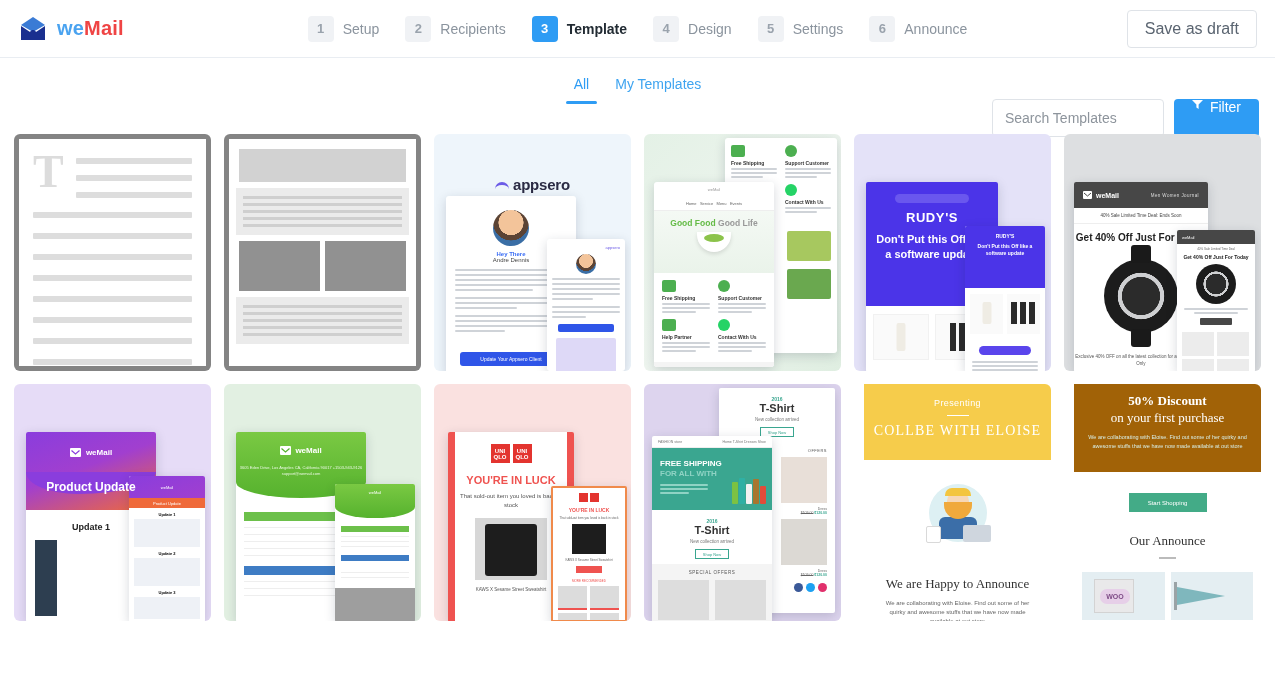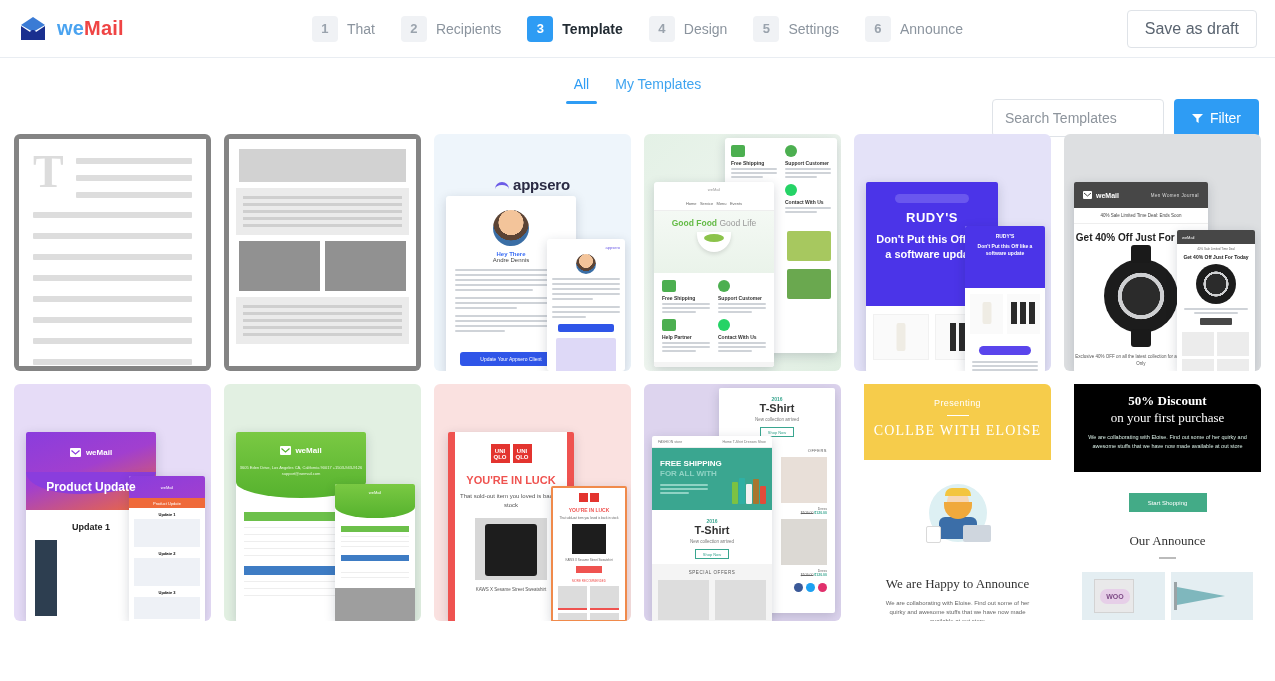--- a/index.html
+++ b/index.html
@@ -80,21 +80,21 @@
     width: 172px; height: 38px;
     border: 1px solid #dfe3e8; border-radius: 4px;
     padding: 0 12px; font-size: 14px; color: #39424c;
     background: #fff; font-family: inherit; outline: none;
   }
   .search-input::placeholder { color: #8d949c; }
   .filter-btn {
     height: 38px; padding: 0 18px;
     background: #2e9cf4; color: #fff; border: none; border-radius: 4px;
     font-size: 14px; cursor: pointer;
-    display: flex; align-items: center; gap: 7px;
+    display: flex; align-items: flex-start; gap: 7px;
     font-family: inherit;
   }
 
   
   .grid {
     padding: 0 14px;
     display: grid;
     grid-template-columns: repeat(6, 1fr);
     gap: 13px 13px;
   }
@@ -163,21 +163,21 @@
   
   .c4 { background: linear-gradient(135deg,#e4f1e6 0%, #eef5ef 55%, #dfeee1 100%); }
   .c4 .back { right: 4px; top: 4px; width: 112px; height: 215px; border-radius: 3px; padding: 7px 6px; }
   .c4 .front { left: 10px; top: 48px; width: 120px; height: 185px; border-radius: 3px; overflow: hidden; }
   .feat { display: flex; flex-wrap: wrap; gap: 6px 8px; }
   .feat > div { width: calc(50% - 4px); }
   .fi { width: 14px; height: 12px; background: #4caf50; border-radius: 2px; margin-bottom: 3px; }
   .fi.circ { border-radius: 50%; width: 12px; }
   .ft { font-size: 5px; color: #333; font-weight: 700; margin-bottom: 2px; }
   .c4 .hero { background: linear-gradient(180deg,#f4f9f4,#eaf3ea); height: 62px; position: relative; }
-  .c4 .hero .ttl { text-align: center; font-size: 8.5px; padding-top: 7px; font-weight: 400; }
+  .c4 .hero .ttl { text-align: center; font-size: 8.5px; padding-top: 7px; font-weight: 700; }
   .c4 .hero .ttl b { color: #64bb46; }
   .c4 .hero .ttl span { color: #999; }
   .bowl { width: 34px; height: 20px; background: #fff; border-radius: 0 0 18px 18px;
     margin: 4px auto 0 auto; box-shadow: 0 2px 4px rgba(0,0,0,.12); position: relative; }
   .bowl::before { content:""; position: absolute; top: 2px; left: 7px; width: 20px; height: 8px;
     background: #8bc34a; border-radius: 50%; }
 
   
   .c5 { background: #e4e2f8; }
   .c5 .main { left: 12px; top: 48px; width: 132px; height: 190px; border-radius: 2px; }
@@ -310,21 +310,21 @@
     background: #cfd6de; border-radius: 2px; }
   .hipster .mug { position: absolute; left: 7px; top: 42px; width: 15px; height: 17px;
     background: #fff; border: 1px solid #d9d9d9; border-radius: 2px; }
   .c11 .ann { text-align: center; font-family: "Liberation Serif", serif; font-size: 13px;
     color: #333; margin-top: 24px; }
   .c11 .desc { text-align: center; font-size: 6px; color: #666; margin-top: 7px; line-height: 9px;
     padding: 0 14px; }
 
   
   .c12 { background: #fff; }
-  .c12 .grn2 { background: #000000; height: 88px; text-align: center; padding-top: 9px; }
+  .c12 .grn2 { background: #a16207; height: 88px; text-align: center; padding-top: 9px; }
   .c12 .grn2 .d1 { color: #fff; font-size: 13px; font-weight: 700; font-family: "Liberation Serif", serif; }
   .c12 .grn2 .d2 { color: #fff; font-size: 13px; font-family: "Liberation Serif", serif; margin-top: 1px; }
   .c12 .grn2 .d3 { color: #d9efe6; font-size: 5.5px; margin-top: 7px; line-height: 9px; padding: 0 12px; }
   .c12 .shopbtn { width: 78px; height: 19px; background: #43ab87; color: #fff; font-size: 6px;
     display: flex; align-items: center; justify-content: center; margin: 21px auto 0 auto; }
   .c12 .op { text-align: center; font-family: "Liberation Serif", serif; font-size: 13px;
     color: #333; margin-top: 21px; }
   .c12 .op-hr { width: 17px; height: 2px; background: #bbb; margin: 8px auto 0 auto; }
   .c12 .prods { display: flex; gap: 6px; padding: 0 8px; margin-top: 13px; }
   .c12 .prods > div { flex: 1; height: 48px; background: #e4eef2; position: relative; overflow: hidden; }
@@ -353,21 +353,21 @@
       </svg>
     </span>
     <span class="logo-text">
       <span class="logo-we">we</span><span class="logo-mail">Mail</span>
     </span>
   </div>
 
   <div class="steps">
     <div class="step">
       <span class="step-num">1</span>
-      <span class="step-label">That</span>
+      <span class="step-label">Setup</span>
     </div>
     <div class="step">
       <span class="step-num">2</span>
       <span class="step-label">Recipients</span>
     </div>
     <div class="step active">
       <span class="step-num">3</span>
       <span class="step-label">Template</span>
     </div>
     <div class="step">

